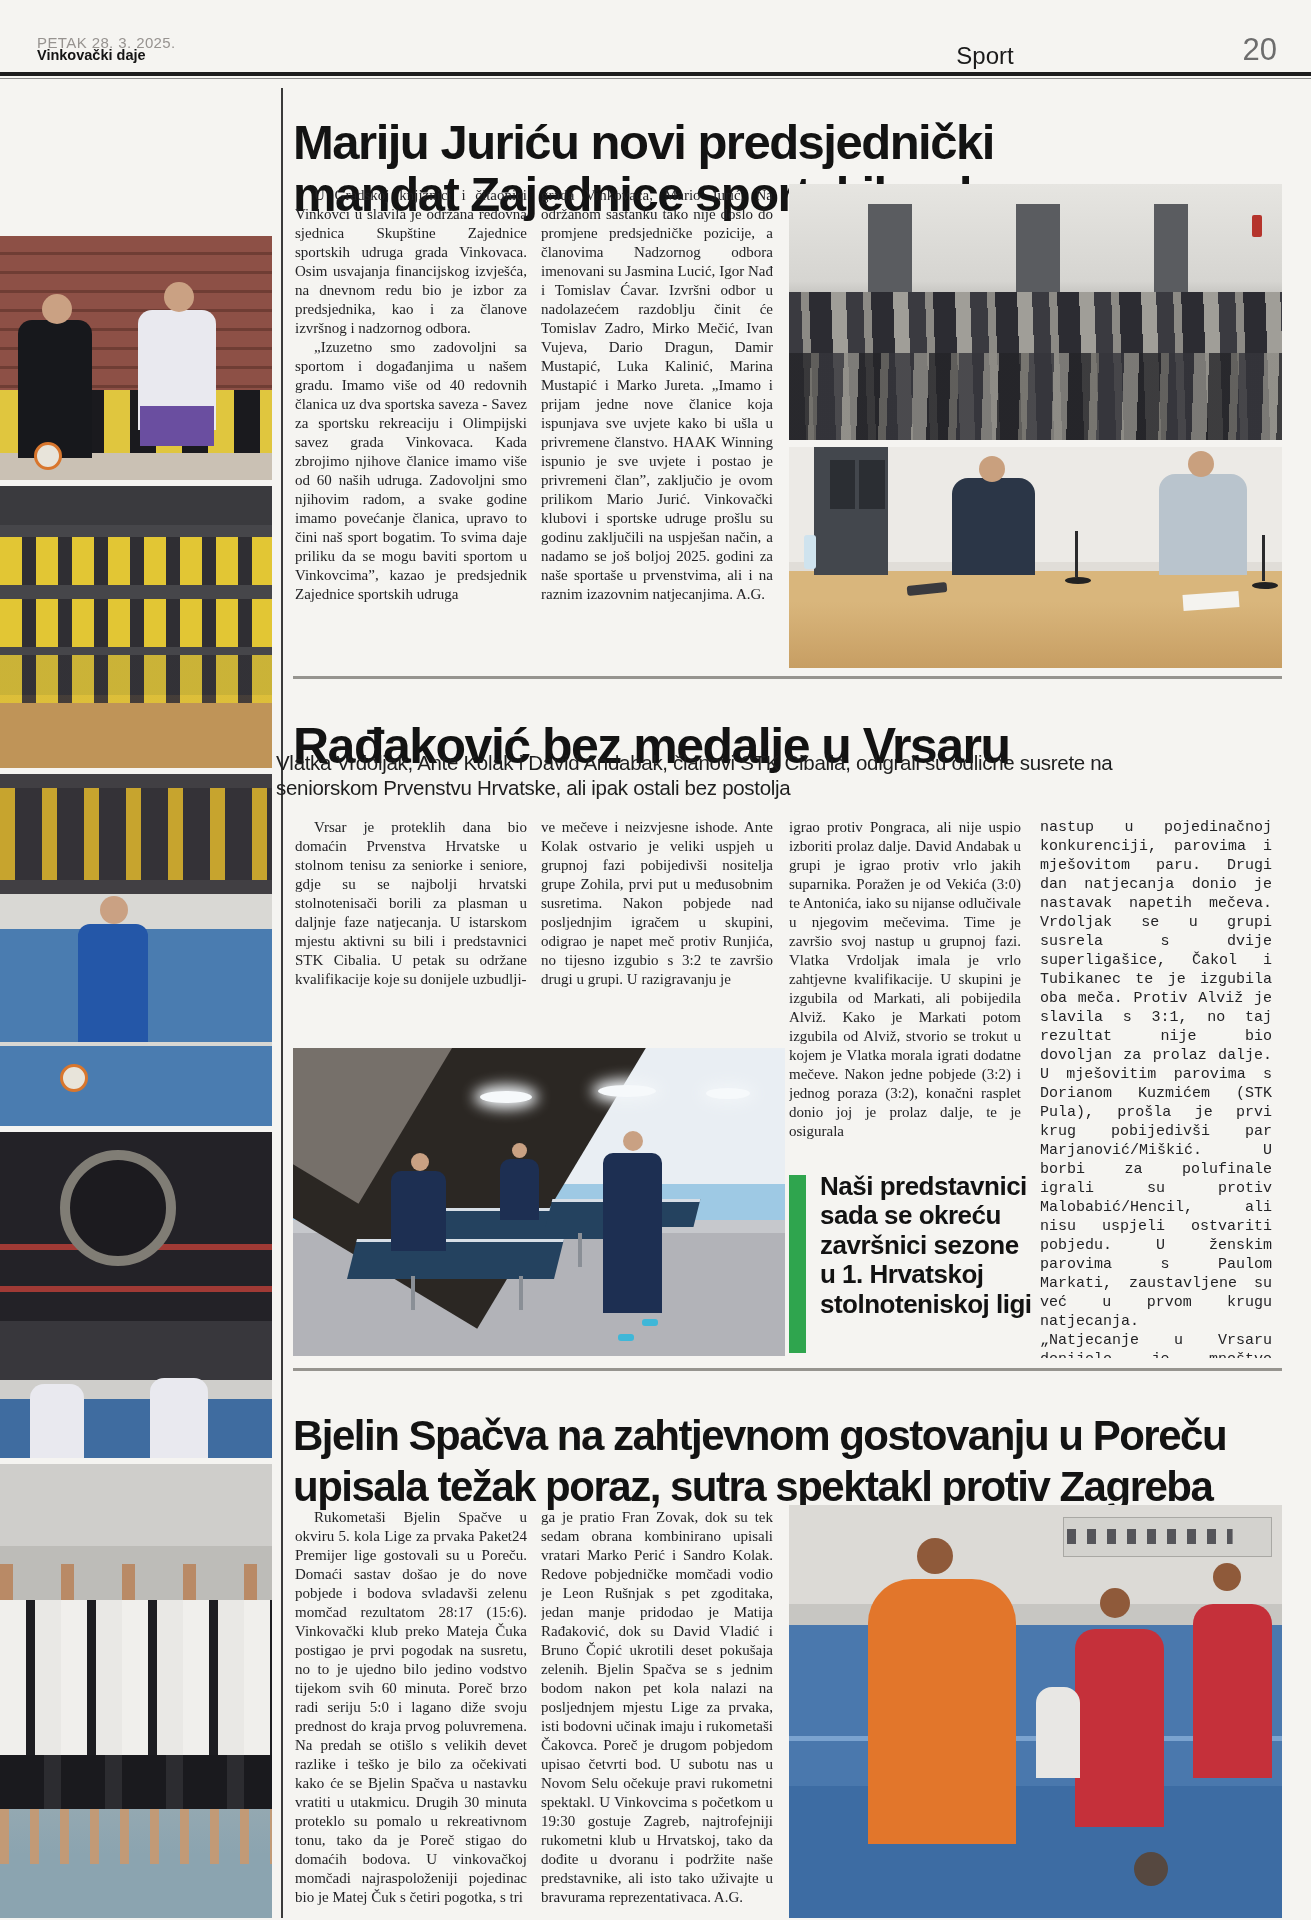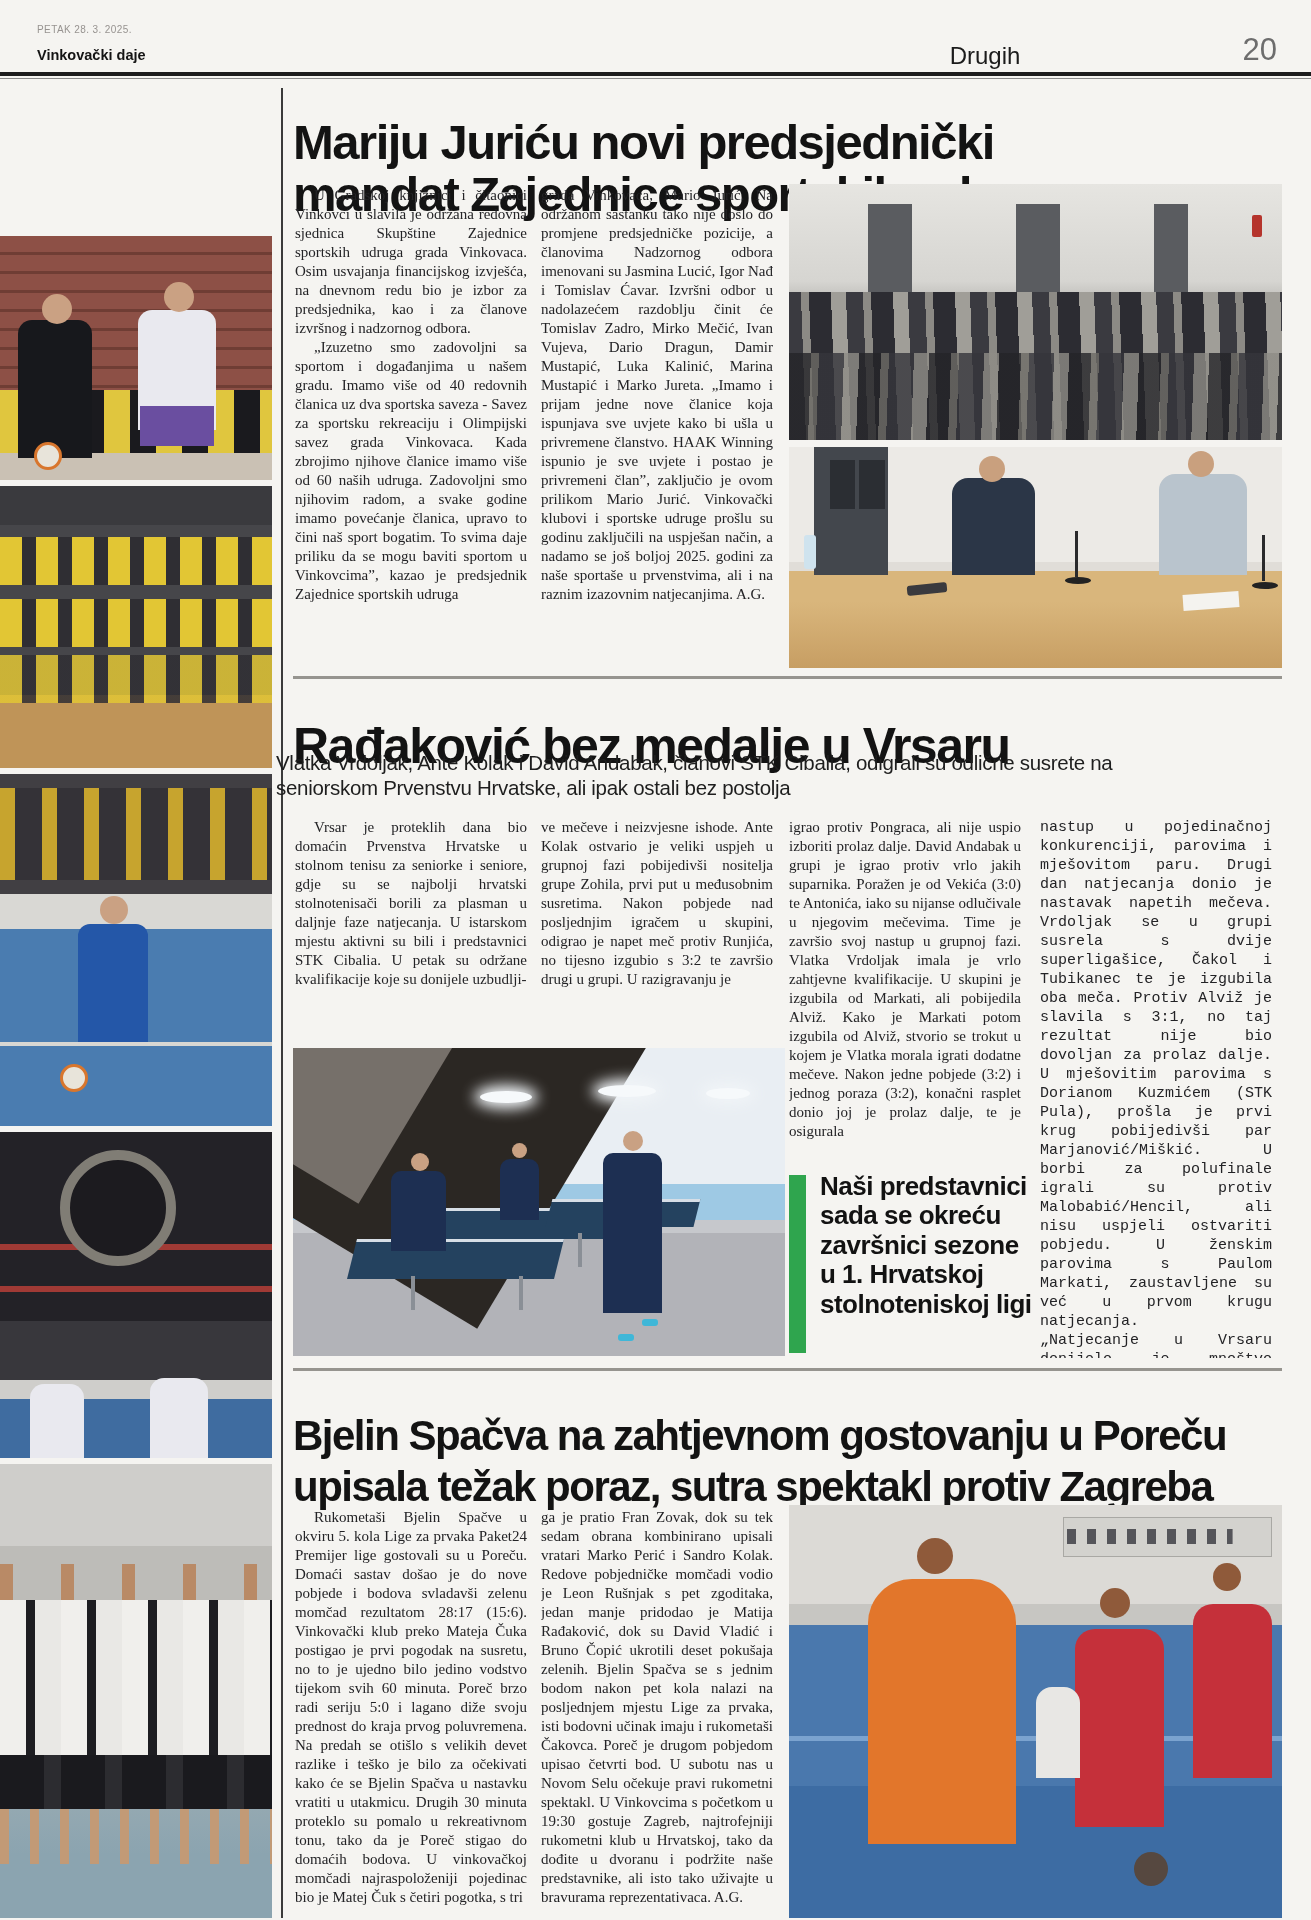--- a/index.html
+++ b/index.html
@@ -1,20 +1,20 @@
 <!DOCTYPE html>
 <html><head>
 <meta charset="utf-8">
 <style>
   html,body{margin:0;padding:0;background:#d9d9d9;}
   .page{position:relative;width:1311px;height:1920px;background:#f5f4f1;overflow:hidden;
         font-family:"Liberation Sans",sans-serif;}
   .abs{position:absolute;}
   
-  .hdr-date{left:37px;top:24px;font-size:10px;color:#979390;letter-spacing:.4px;}
+  .hdr-date{left:37px;top:34px;font-size:15px;color:#979390;letter-spacing:.4px;}
   .hdr-pub{left:37px;top:47px;font-size:14.5px;font-weight:bold;color:#141414;}
   .hdr-section{left:900px;top:42px;width:170px;text-align:center;font-size:24px;color:#1b1b1b;}
   .hdr-page{left:1215px;top:32px;width:62px;text-align:right;font-size:31px;font-weight:300;color:#6d6d6d;
             font-family:"Liberation Sans",sans-serif;}
   .hdr-rule{left:0;top:72px;width:1311px;height:4px;background:#1c1c1c;}
   .hdr-rule2{left:0;top:78px;width:1311px;height:1px;background:#8a8a8a;}
   
   .vrule{left:281px;top:88px;width:2px;height:1830px;background:#3a3a3a;}
   .divider{height:3px;background:#96948f;}
   
@@ -107,21 +107,21 @@
   .sp-legs{left:0;right:0;top:76%;height:12%;
      background:repeating-linear-gradient(90deg,#c29a76 0 9px,transparent 9px 30px);}
 </style>
 </head>
 <body>
 
 <div class="page">
 
   <div class="abs hdr-date">PETAK 28. 3. 2025.</div>
   <div class="abs hdr-pub">Vinkovački daje</div>
-  <div class="abs hdr-section">Drugih</div>
+  <div class="abs hdr-section">Sport</div>
   <div class="abs hdr-page">20</div>
   <div class="abs hdr-rule"></div>
   <div class="abs hdr-rule2"></div>
 
   <div class="abs photo sp sp-brick" style="top:236px;height:244px;">
     <div class="ph-el sp-banner"></div>
     <div class="ph-el sp-floor"></div>
     <div class="ph-el sp-dark-pl" style="left:18px;top:84px;width:74px;height:138px;"></div>
     <div class="ph-el sp-skin" style="left:42px;top:58px;width:30px;height:30px;"></div>
     <div class="ph-el sp-white-pl" style="left:138px;top:74px;width:78px;height:120px;"></div>

